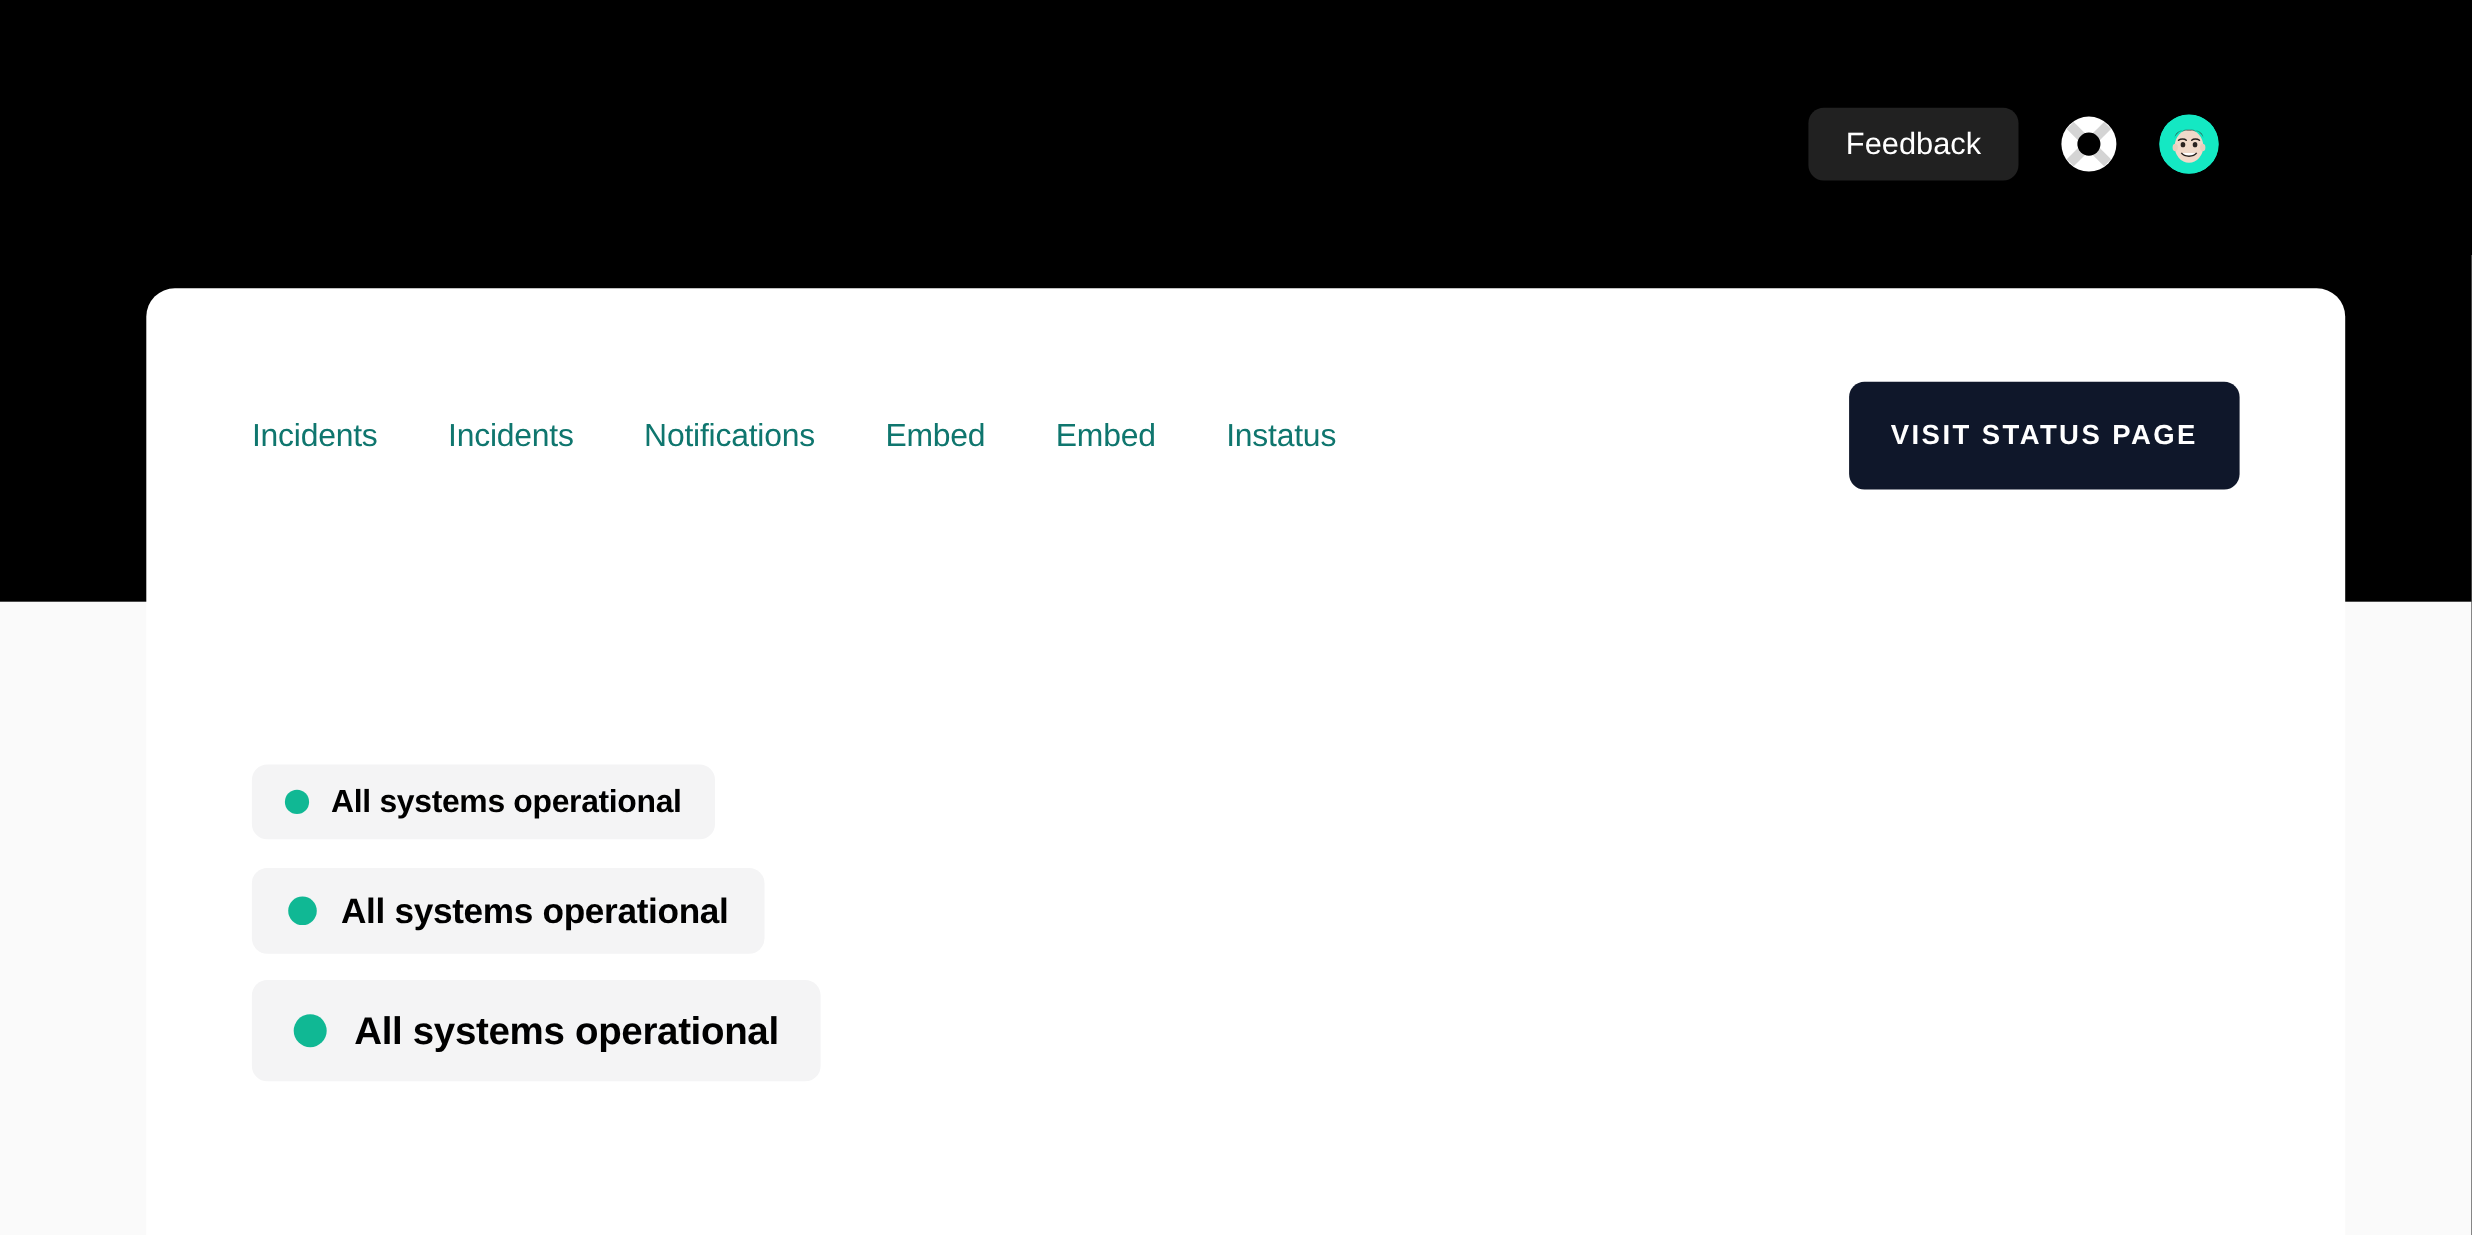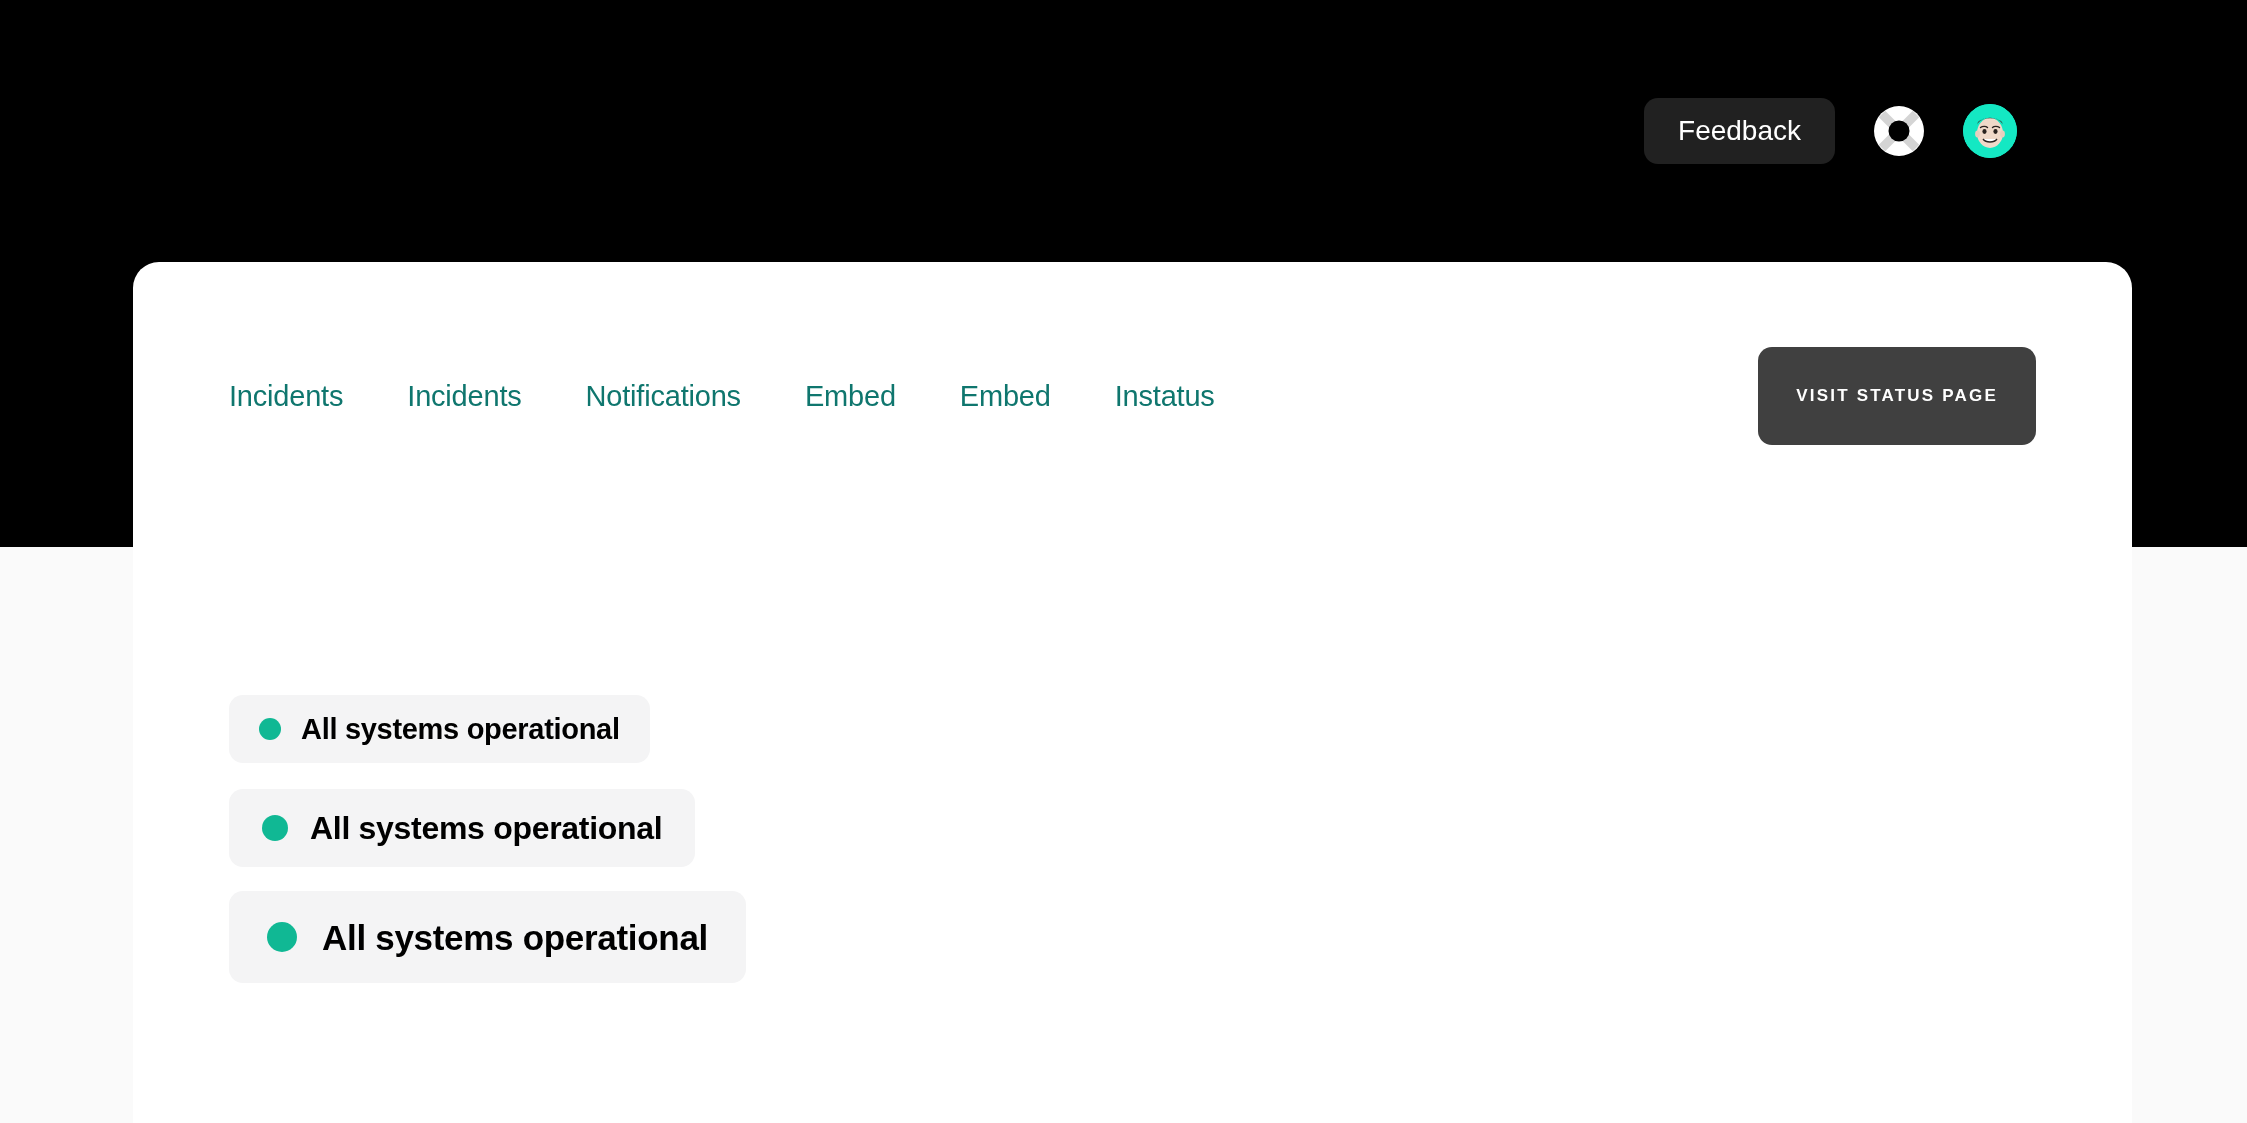--- a/index.html
+++ b/index.html
@@ -121,28 +121,28 @@
 
   .nav-item.active {
     background:#212121;
     color:#ffffff;
     border-radius:14px;
     padding:26px 32px;
     margin:0 18px;
   }
 
   .visit-btn {
-    background:#404040;
+    background:#0f172a;
     color:#ffffff;
     border:none;
     border-radius:14px;
     height:98px;
     padding:0 38px;
     font-family:"Liberation Sans", sans-serif;
-    font-size:17px;
+    font-size:25px;
     font-weight:bold;
     letter-spacing:2.2px;
     cursor:pointer;
     display:flex; align-items:center; justify-content:center;
     white-space:nowrap;
   }
 
   
   .toggle-row {
     position:absolute;

